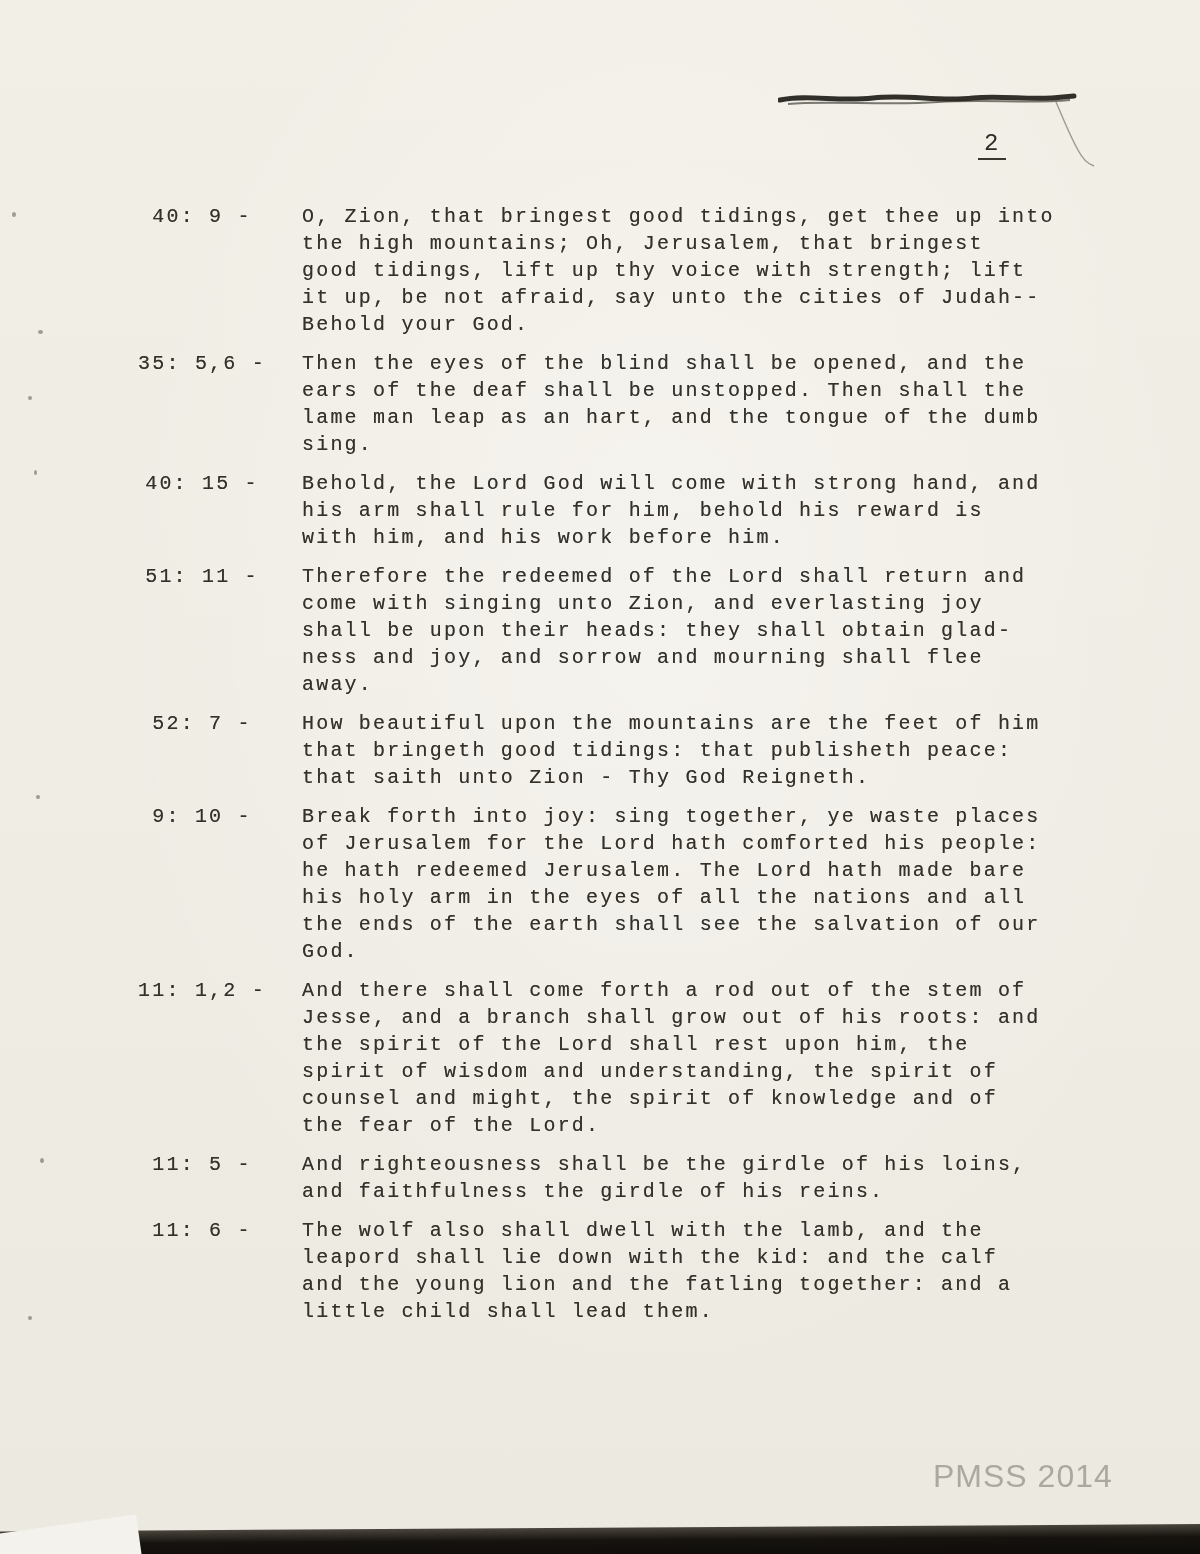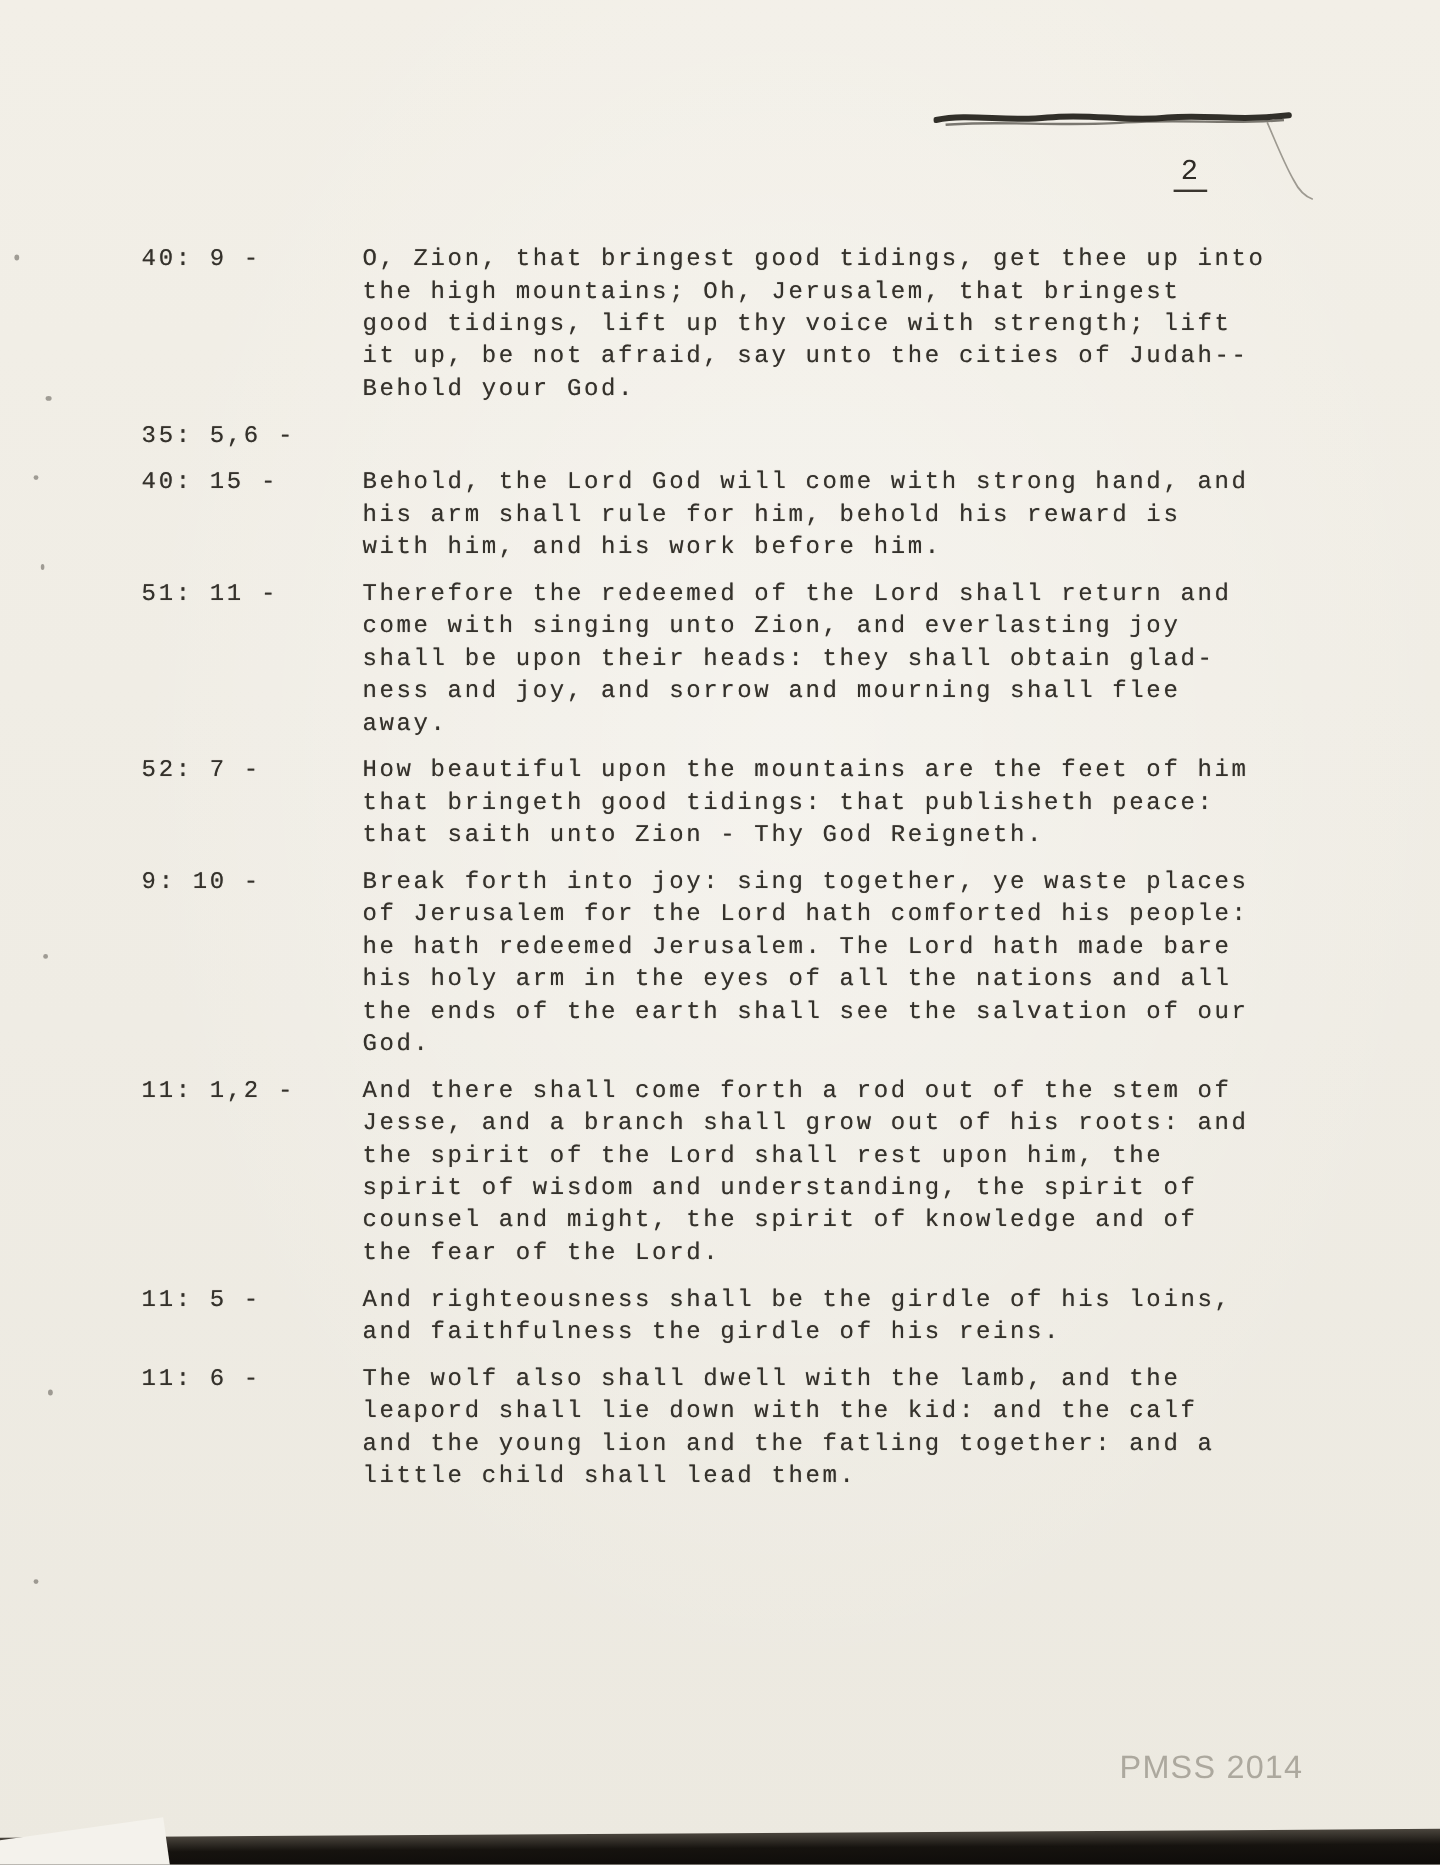--- a/index.html
+++ b/index.html
@@ -62,21 +62,21 @@
   }
 
   .verse-row {
     display: flex;
     align-items: flex-start;
     margin-bottom: 12px;
   }
 
   .verse-ref {
     flex: 0 0 168px;
-    text-align: left;
+    text-align: center;
     font-size: 20px;
     line-height: 27px;
     letter-spacing: 2.2px;
     white-space: nowrap;
     color: #34312b;
     text-shadow: 0 0 0.6px rgba(40,36,30,0.55);
   }
 
   .verse-text {
     margin-left: 16px;
@@ -87,21 +87,21 @@
     white-space: pre-line;
     color: #34312b;
     text-shadow: 0 0 0.6px rgba(40,36,30,0.55);
   }
 
   .watermark {
     position: absolute;
     left: 933px;
     top: 1458px;
     font-family: "Liberation Sans", sans-serif;
-    font-size: 27px;
+    font-size: 32px;
     letter-spacing: 1px;
     color: rgba(120, 115, 104, 0.55);
     pointer-events: none;
   }
 
   .bottom-band {
     position: absolute;
     left: -8px;
     bottom: -6px;
     width: 1216px;
@@ -150,20 +150,24 @@
       <div class="verse-text">O, Zion, that bringest good tidings, get thee up into
 the high mountains;  Oh, Jerusalem, that bringest
 good tidings, lift up thy voice with strength; lift
 it up, be not afraid, say unto the cities of Judah--
 Behold your God.</div>
     </div>
 
 
     <div class="verse-row">
       <div class="verse-ref">35: 5,6 -</div>
+      <div class="verse-text">Then the eyes of the blind shall be opened, and the
+ears of the deaf shall be unstopped.  Then shall the
+lame man leap as an hart, and the tongue of the dumb
+sing.</div>
     </div>
 
     <div class="verse-row">
       <div class="verse-ref">40: 15 -</div>
       <div class="verse-text">Behold, the Lord God will come with strong hand, and
 his arm shall rule for him, behold his reward is
 with him, and his work before him.</div>
     </div>
 
     <div class="verse-row">

